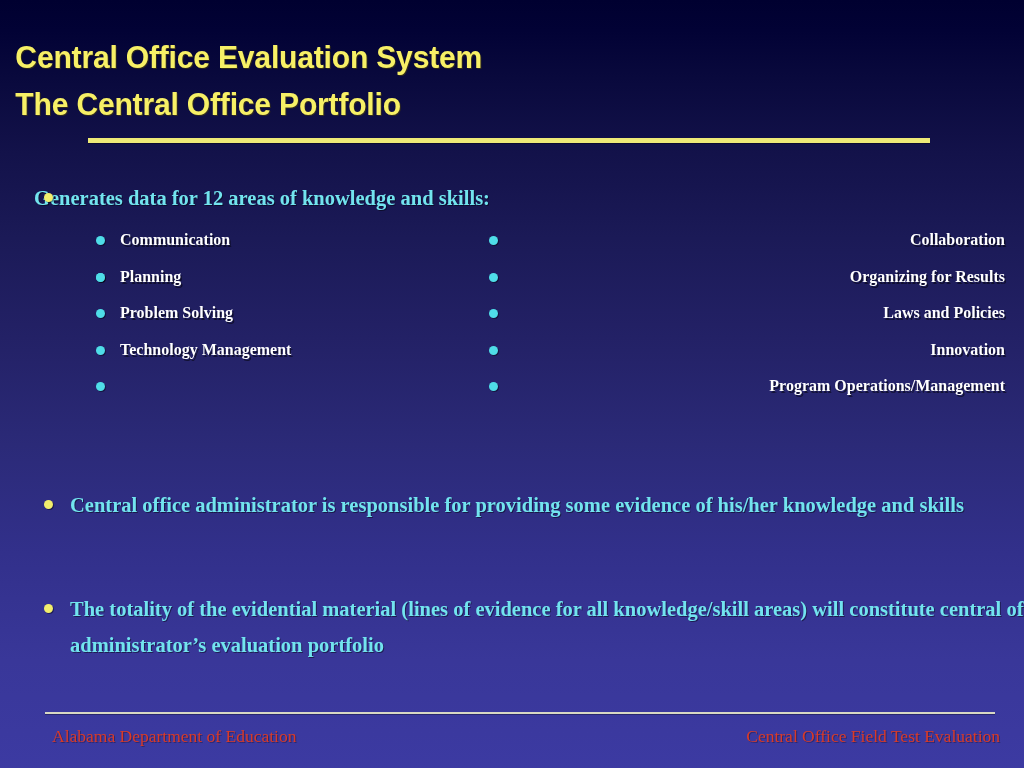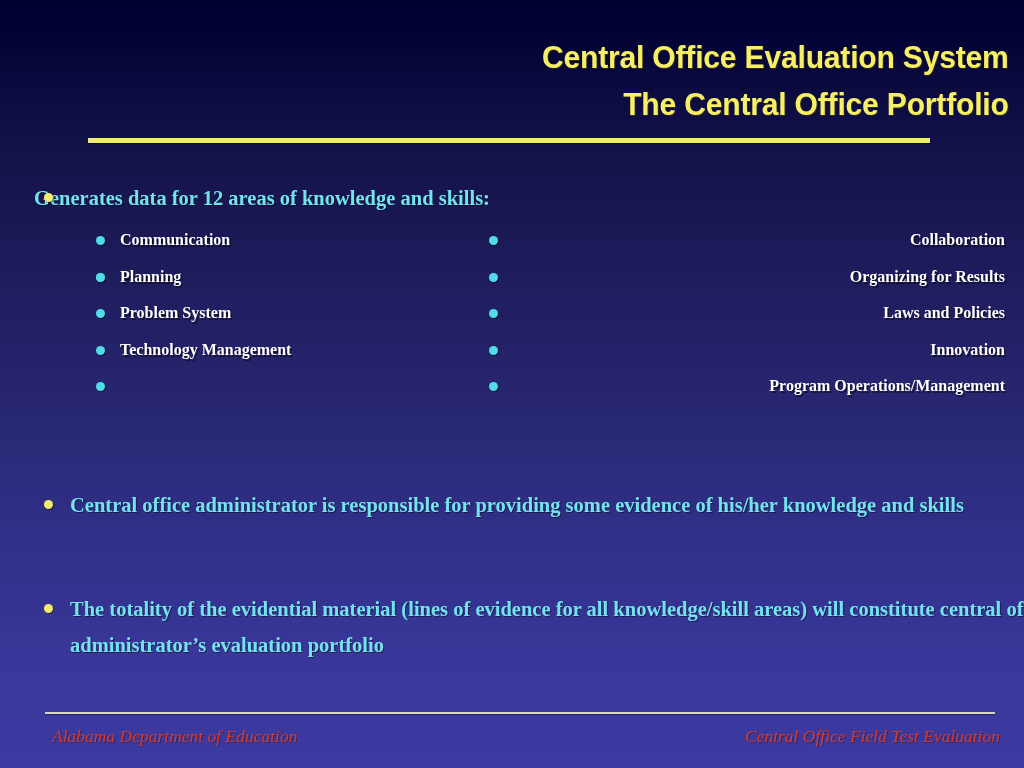--- a/index.html
+++ b/index.html
@@ -27,21 +27,21 @@
         #3c3aa2 100%);
     -webkit-font-smoothing: antialiased;
   }
 
   
   #title-block {
     position: absolute;
     top: 34px;
     left: 0;
     width: 1024px;
-    text-align: right;
+    text-align: left;
   }
   .title-line {
     font-family: "Liberation Sans", "DejaVu Sans", sans-serif;
     font-weight: bold;
     font-size: 31px;
     line-height: 47px;
     letter-spacing: -0.2px;
     color: #f7f066;
     transform: scaleX(0.97);
     text-shadow: 1px 1px 0 rgba(80,70,0,0.55);
@@ -162,21 +162,20 @@
     height: 30px;
   }
   .footer-text {
     position: absolute;
     top: 0;
     color: #d93a28;
     font-size: 17.5px;
     font-family: "Liberation Serif", "DejaVu Serif", serif;
     white-space: nowrap;
     text-shadow: 1px 1px 0 rgba(0,0,0,0.3);
-    font-style: italic;
   }
   #footer-left  { left: 52px; }
   #footer-right { right: 24px; text-align: center; }
 </style>
 </head>
 <body>
 
 <div id="slide">
 
   <div id="title-block">
@@ -201,21 +200,21 @@
         </div>
         <div class="lvl2">
           <span class="bullet"></span>
         </div>
         <div class="lvl2">
           <span class="bullet"></span>
           <span>Planning</span>
         </div>
         <div class="lvl2">
           <span class="bullet"></span>
-          <span>Problem System</span>
+          <span>Problem Solving</span>
         </div>
         <div class="lvl2">
           <span class="bullet"></span>
           <span>Technology Management</span>
         </div>
         <div class="lvl2">
           <span class="bullet"></span>
         </div>
       </div>
 

